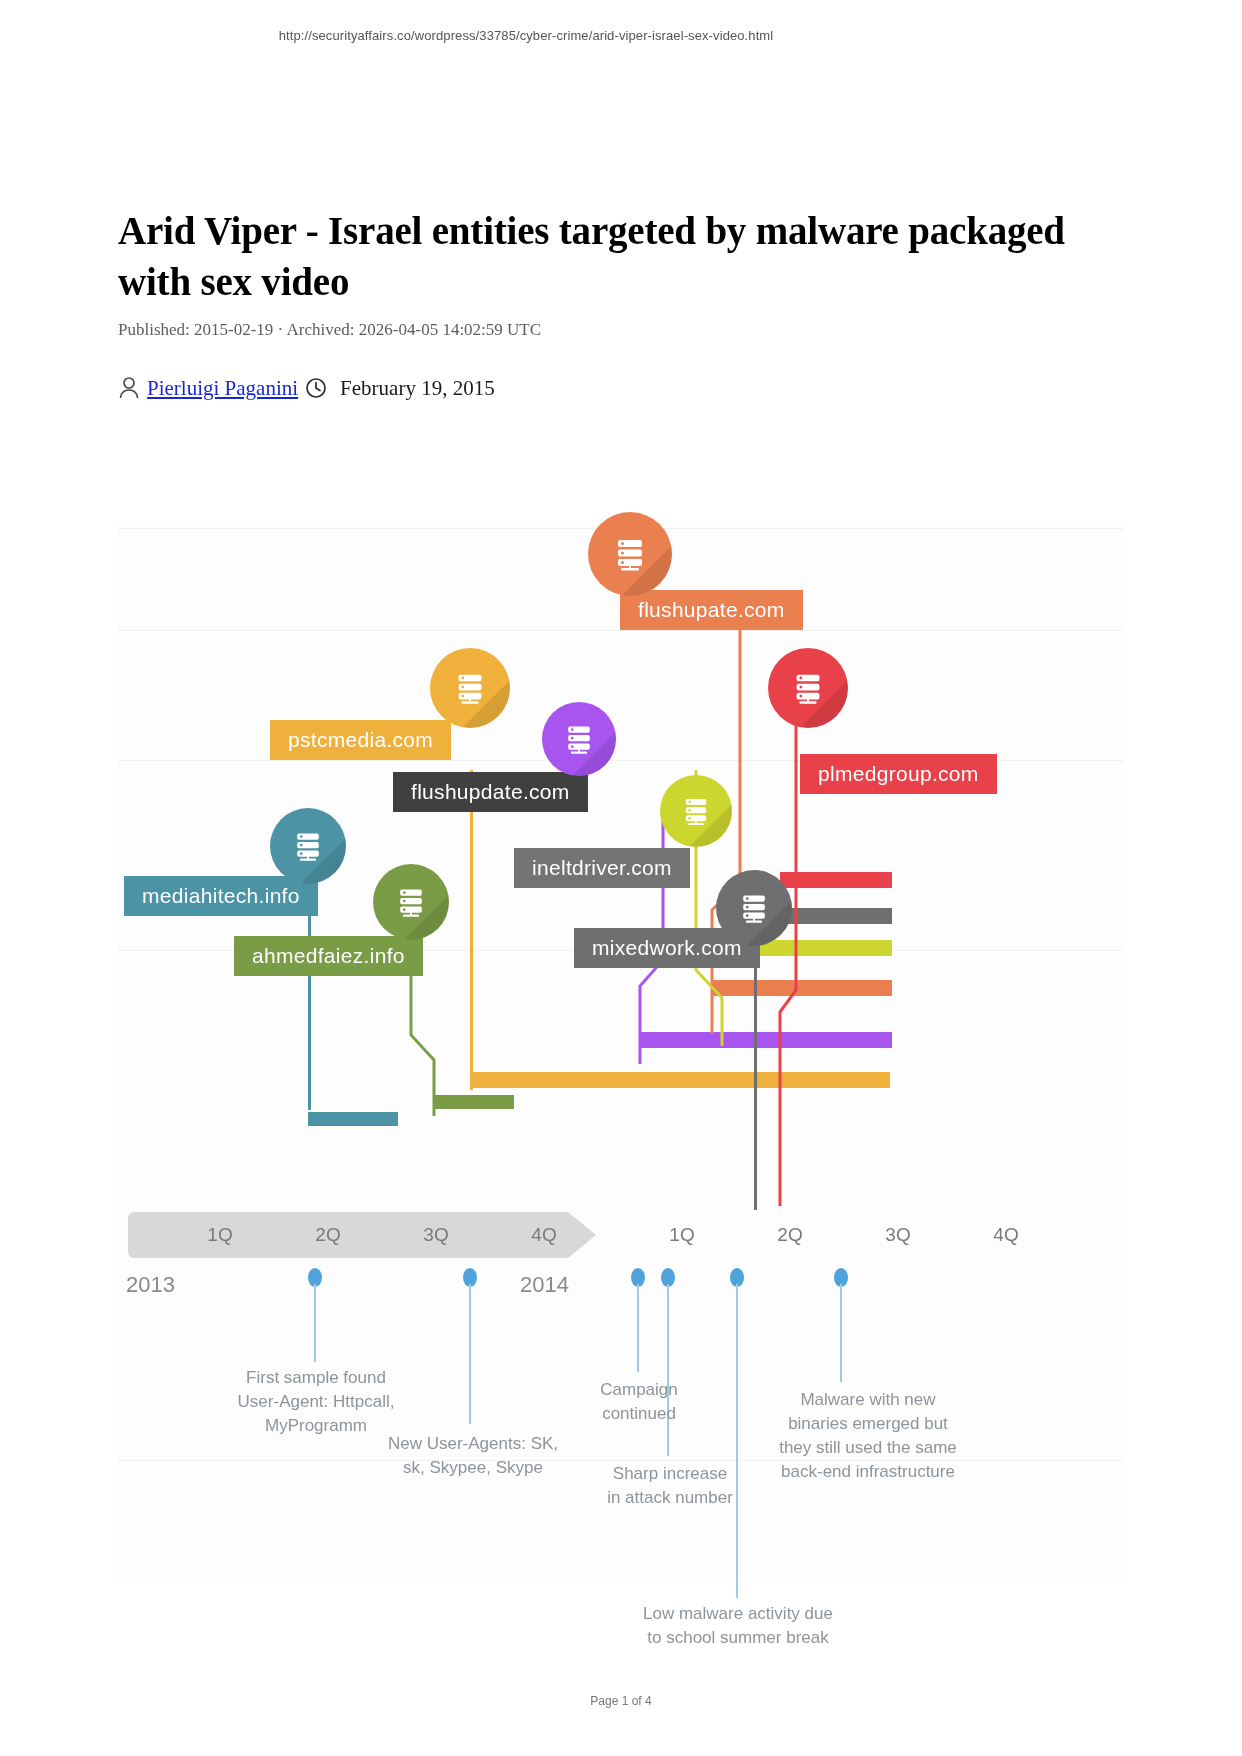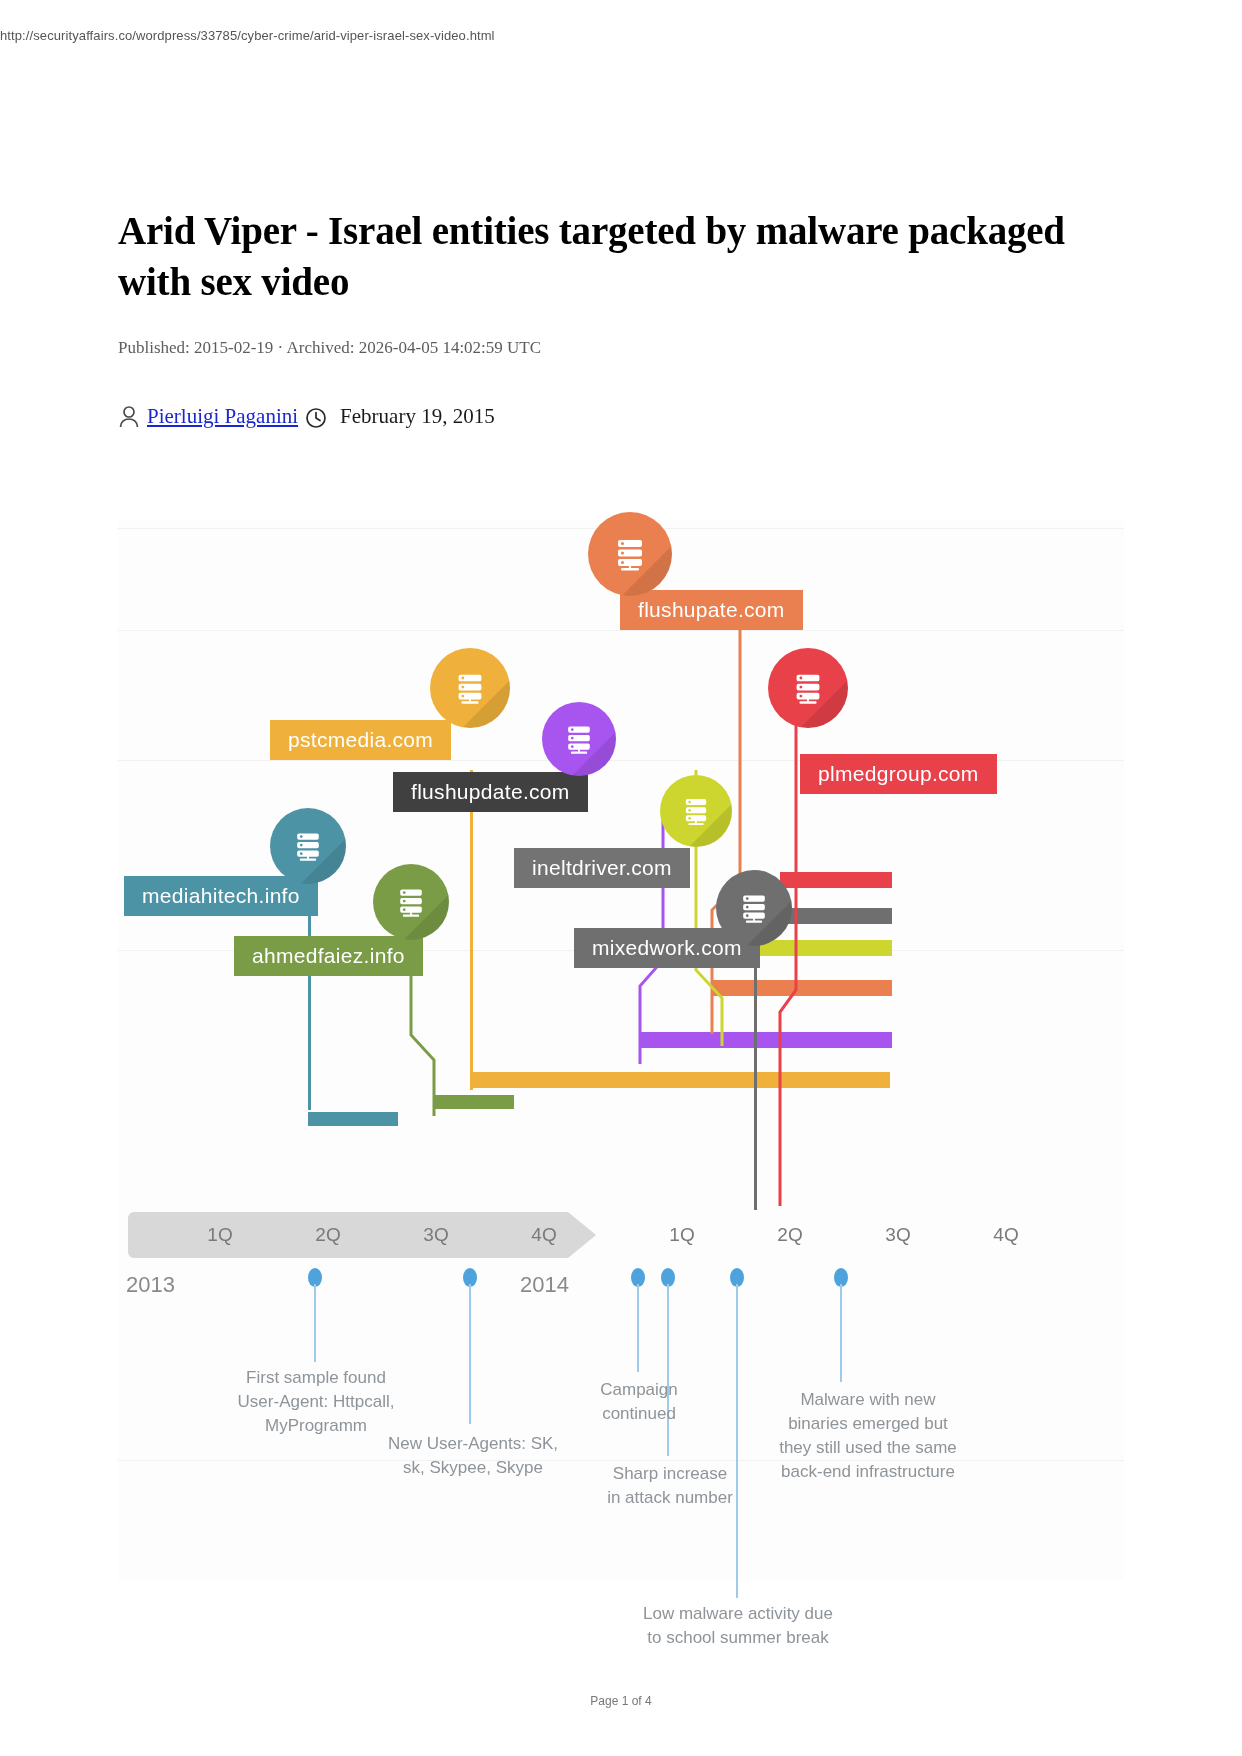--- a/index.html
+++ b/index.html
@@ -1,30 +1,30 @@
 <!DOCTYPE html>
 <html><head>
 <meta charset="utf-8">
 <style>
   html,body{margin:0;padding:0;background:#fff;}
   body{width:1242px;height:1756px;font-family:"Liberation Serif",serif;color:#1a1a1a;}
   .page{position:relative;width:1242px;height:1756px;overflow:hidden;background:#fff;}
 
-  .archive-url{position:absolute;top:28px;left:0;width:1052px;
+  .archive-url{position:absolute;top:28px;left:0;width:1052px;text-align:center;
     font-family:"Liberation Sans",sans-serif;font-size:13px;color:#555;letter-spacing:.1px;}
 
   .content{position:absolute;left:118px;top:205px;width:1006px;}
 
   .title{font-family:"Liberation Serif",serif;font-weight:bold;font-size:39px;
     line-height:1.32;color:#000;margin:0;letter-spacing:-.2px;}
 
   .byline{font-size:21px;color:#2b2b2b;margin-top:46px;}
-  .pubmeta{font-size:17px;color:#5d5d5d;margin-top:30px;}
-
-  .authorline{margin-top:46px;display:flex;align-items:flex-end;gap:7px;font-size:21px;color:#1a1a1a;}
+  .pubmeta{font-size:17px;color:#5d5d5d;margin-top:12px;}
+
+  .authorline{margin-top:36px;display:flex;align-items:center;gap:7px;font-size:21px;color:#1a1a1a;}
   .ic{display:inline-block;vertical-align:middle;line-height:0;}
   .authorlink{color:#1a27cf;text-decoration:underline;font-size:21px;}
   .dateline{margin-left:6px;}
 
   
   .info{position:absolute;left:118px;top:520px;width:1006px;height:1060px;background:#fdfdfd;}
   .ghostline{position:absolute;left:0;width:1006px;height:1px;background:#f1f1f1;}
 
   .node{position:absolute;border-radius:50%;display:flex;align-items:center;justify-content:center;
     box-shadow:none;overflow:hidden;}

